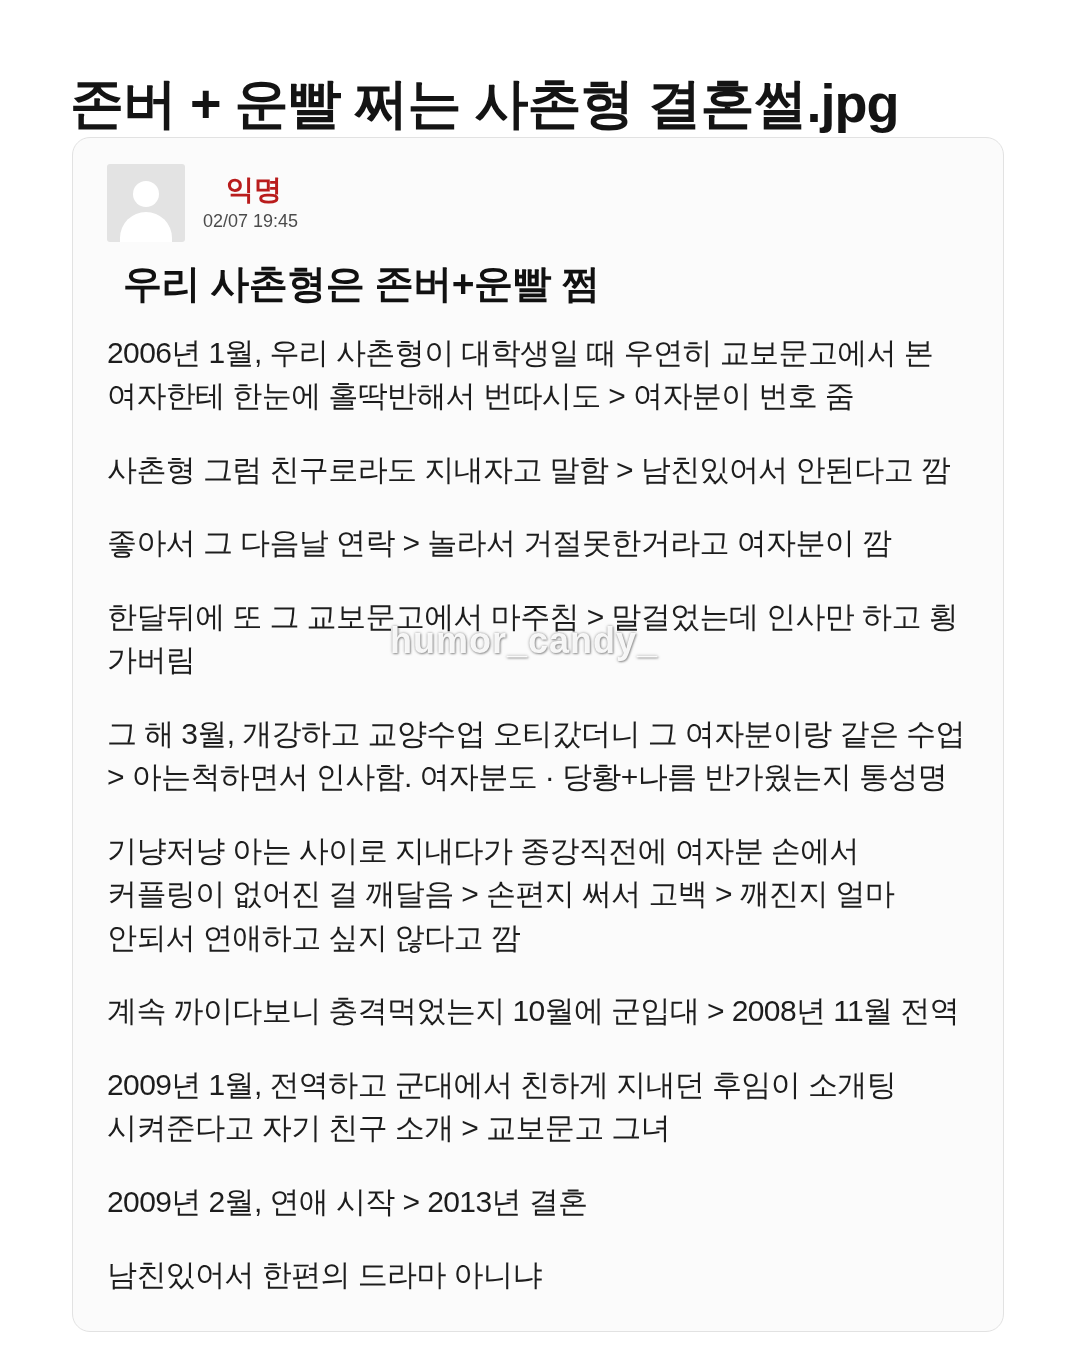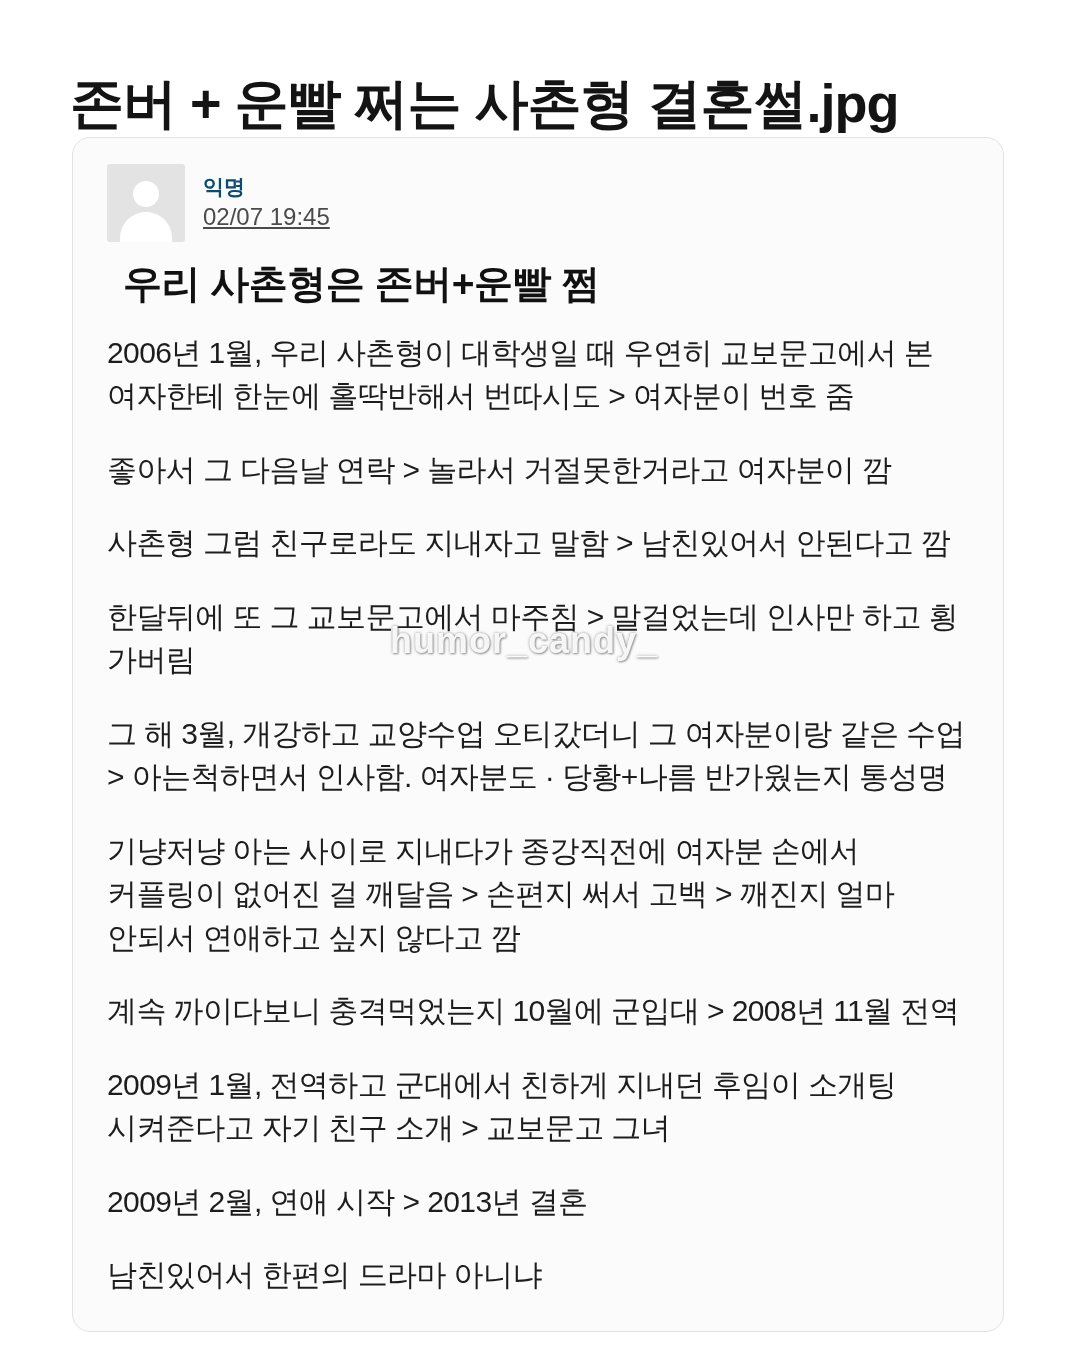--- a/index.html
+++ b/index.html
@@ -73,30 +73,30 @@
     top: 48px;
   }
 
   .author-block {
     display: flex;
     flex-direction: column;
     justify-content: center;
     gap: 6px;
   }
   .author-name {
-    font-size: 21px;
+    font-size: 28px;
     font-weight: 700;
-    color: #0c4a6e;
+    color: #b91c1c;
     line-height: 1.1;
+    margin-left: 23px;
   }
   .post-time {
-    font-size: 24px;
+    font-size: 18px;
     color: #4b4b4b;
     line-height: 1.1;
-    text-decoration: underline;
   }
 
   .post-title {
     font-size: 39px;
     font-weight: 700;
     color: #111111;
     letter-spacing: -0.5px;
     margin: 10px 0 22px 16px;
     line-height: 1.25;
   }
@@ -143,22 +143,22 @@
     <div class="author-block">
       <div class="author-name">익명</div>
       <div class="post-time">02/07 19:45</div>
     </div>
   </div>
 
   <div class="post-title">우리 사촌형은 존버+운빨 쩜</div>
 
   <div class="post-body">
     <p>2006년 1월, 우리 사촌형이 대학생일 때 우연히 교보문고에서 본 여자한테 한눈에 홀딱반해서 번따시도 &gt; 여자분이 번호 줌</p>
+    <p>사촌형 그럼 친구로라도 지내자고 말함 &gt; 남친있어서 안된다고 깜</p>
     <p>좋아서 그 다음날 연락 &gt; 놀라서 거절못한거라고 여자분이 깜</p>
-    <p>사촌형 그럼 친구로라도 지내자고 말함 &gt; 남친있어서 안된다고 깜</p>
     <p>한달뒤에 또 그 교보문고에서 마주침 &gt; 말걸었는데 인사만 하고 횡 가버림</p>
     <p>그 해 3월, 개강하고 교양수업 오티갔더니 그 여자분이랑 같은 수업 &gt; 아는척하면서 인사함. 여자분도 · 당황+나름 반가웠는지 통성명</p>
     <p>기냥저냥 아는 사이로 지내다가 종강직전에 여자분 손에서 커플링이 없어진 걸 깨달음 &gt; 손편지 써서 고백 &gt; 깨진지 얼마 안되서 연애하고 싶지 않다고 깜</p>
     <p>계속 까이다보니 충격먹었는지 10월에 군입대 &gt; 2008년 11월 전역</p>
     <p>2009년 1월, 전역하고 군대에서 친하게 지내던 후임이 소개팅 시켜준다고 자기 친구 소개 &gt; 교보문고 그녀</p>
     <p>2009년 2월, 연애 시작 &gt; 2013년 결혼</p>
     <p>남친있어서 한편의 드라마 아니냐</p>
   </div>
 
 </div>

